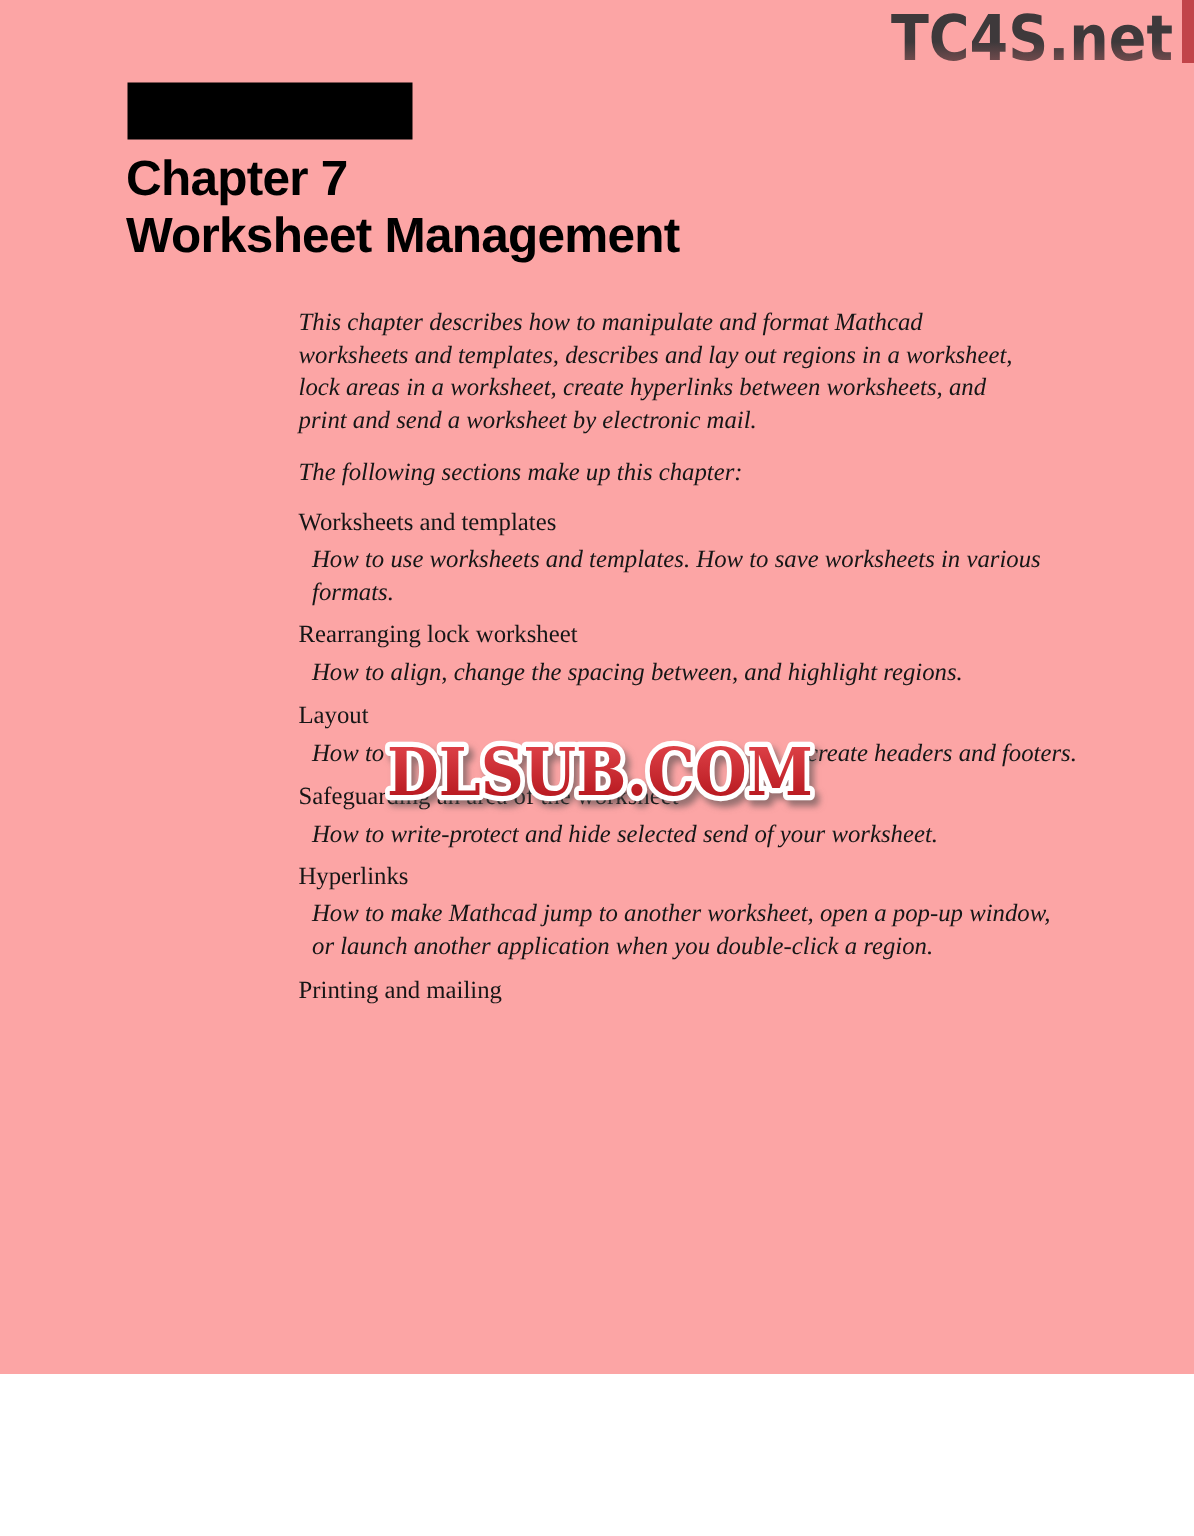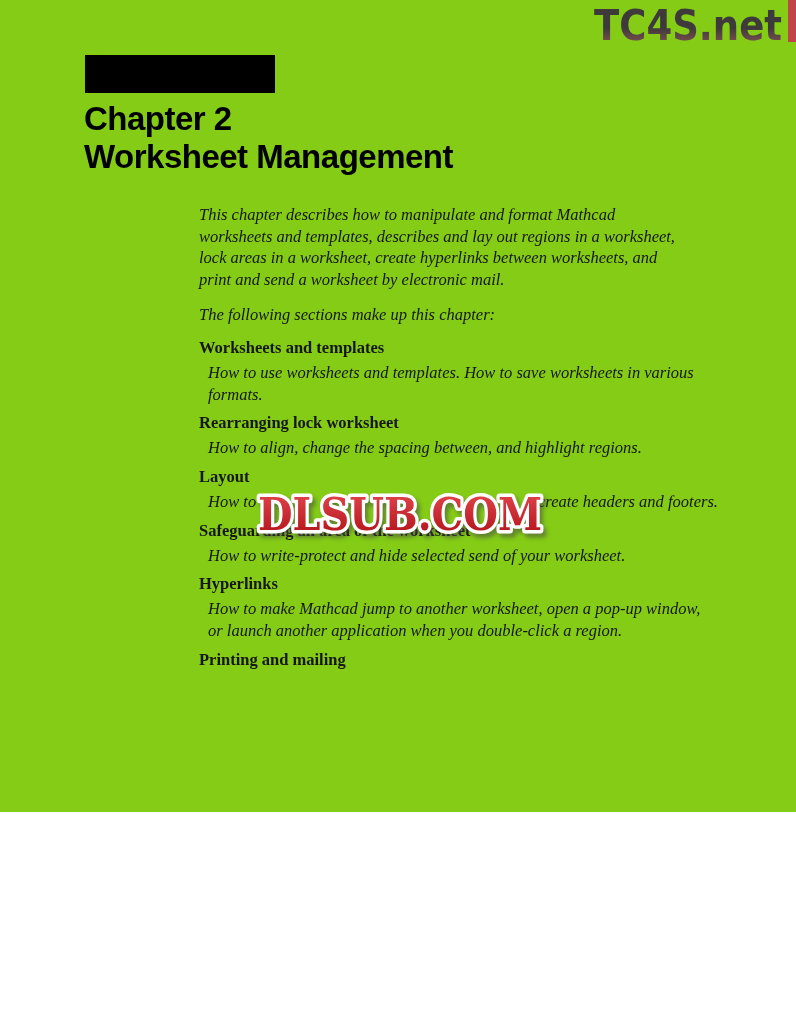--- a/index.html
+++ b/index.html
@@ -1,19 +1,19 @@
 <!DOCTYPE html>
 <html><head>
 <meta charset="utf-8">
 <style>
   html,body{margin:0;padding:0;background:#ffffff;}
   .page{
     position:relative;
-    width:796px;height:812px;
-    background:#84cc16;
+    width:796px;height:916px;
+    background:#fca5a5;
     overflow:hidden;
     font-family:"Liberation Serif", serif;
     color:#1a1a1a;
   }
   
   .tc4s-svg{position:absolute;top:2px;left:590px;width:200px;height:48px;}
   .corner-strip{position:absolute;top:0;left:788px;width:8px;height:42px;}
   
   .chapter-bar{position:absolute;left:85px;top:55px;width:190px;height:38px;background:#000;}
   .chapter-heading{
@@ -23,21 +23,21 @@
     letter-spacing:-0.5px;color:#000;white-space:nowrap;
   }
   
   .content{
     position:absolute;left:199px;top:204px;width:560px;
     font-size:16.5px;line-height:21.6px;color:#161616;
   }
   .content .line{white-space:nowrap;font-style:italic;}
   .intro{margin:0 0 14px 0;}
   .lead-in{margin:0;}
-  .sec-heading{font-weight:bold;margin-top:7px;white-space:nowrap;}
+  .sec-heading{font-weight:normal;margin-top:7px;white-space:nowrap;}
   .sec-heading.first{margin-top:11px;}
   .sec-body{padding-left:9px;margin-top:3.5px;}
   .layout-line{position:relative;white-space:nowrap;}
   .layout-suffix{position:absolute;left:330px;top:0;white-space:nowrap;}
   
   .dlsub-svg{
     position:absolute;left:246px;top:486px;width:310px;height:58px;
     filter:drop-shadow(3px 4px 2px rgba(70,70,70,0.55));
   }
   
@@ -65,21 +65,21 @@
         <stop offset="55%" stop-color="#3e393b"></stop>
         <stop offset="100%" stop-color="#96585a"></stop>
       </linearGradient>
     </defs>
     <text x="4" y="38" font-size="42" font-weight="bold" class="sans-logo" textLength="188" lengthAdjust="spacingAndGlyphs" fill="url(#g-tc4s)">TC4S.net</text>
   </svg>
   <div class="corner-strip" style="background: rgb(193, 68, 73);"></div>
 
   <div class="chapter-bar"></div>
   <div class="chapter-heading">
-    <div>Chapter 2</div>
+    <div>Chapter 7</div>
     <div>Worksheet Management</div>
   </div>
 
   <div class="content">
 
     <div class="intro">
       <div class="line">This chapter describes how to manipulate and format Mathcad</div>
       <div class="line">worksheets and templates, describes and lay out regions in a worksheet,</div>
       <div class="line">lock areas in a worksheet, create hyperlinks between worksheets, and</div>
       <div class="line">print and send a worksheet by electronic mail.</div>

